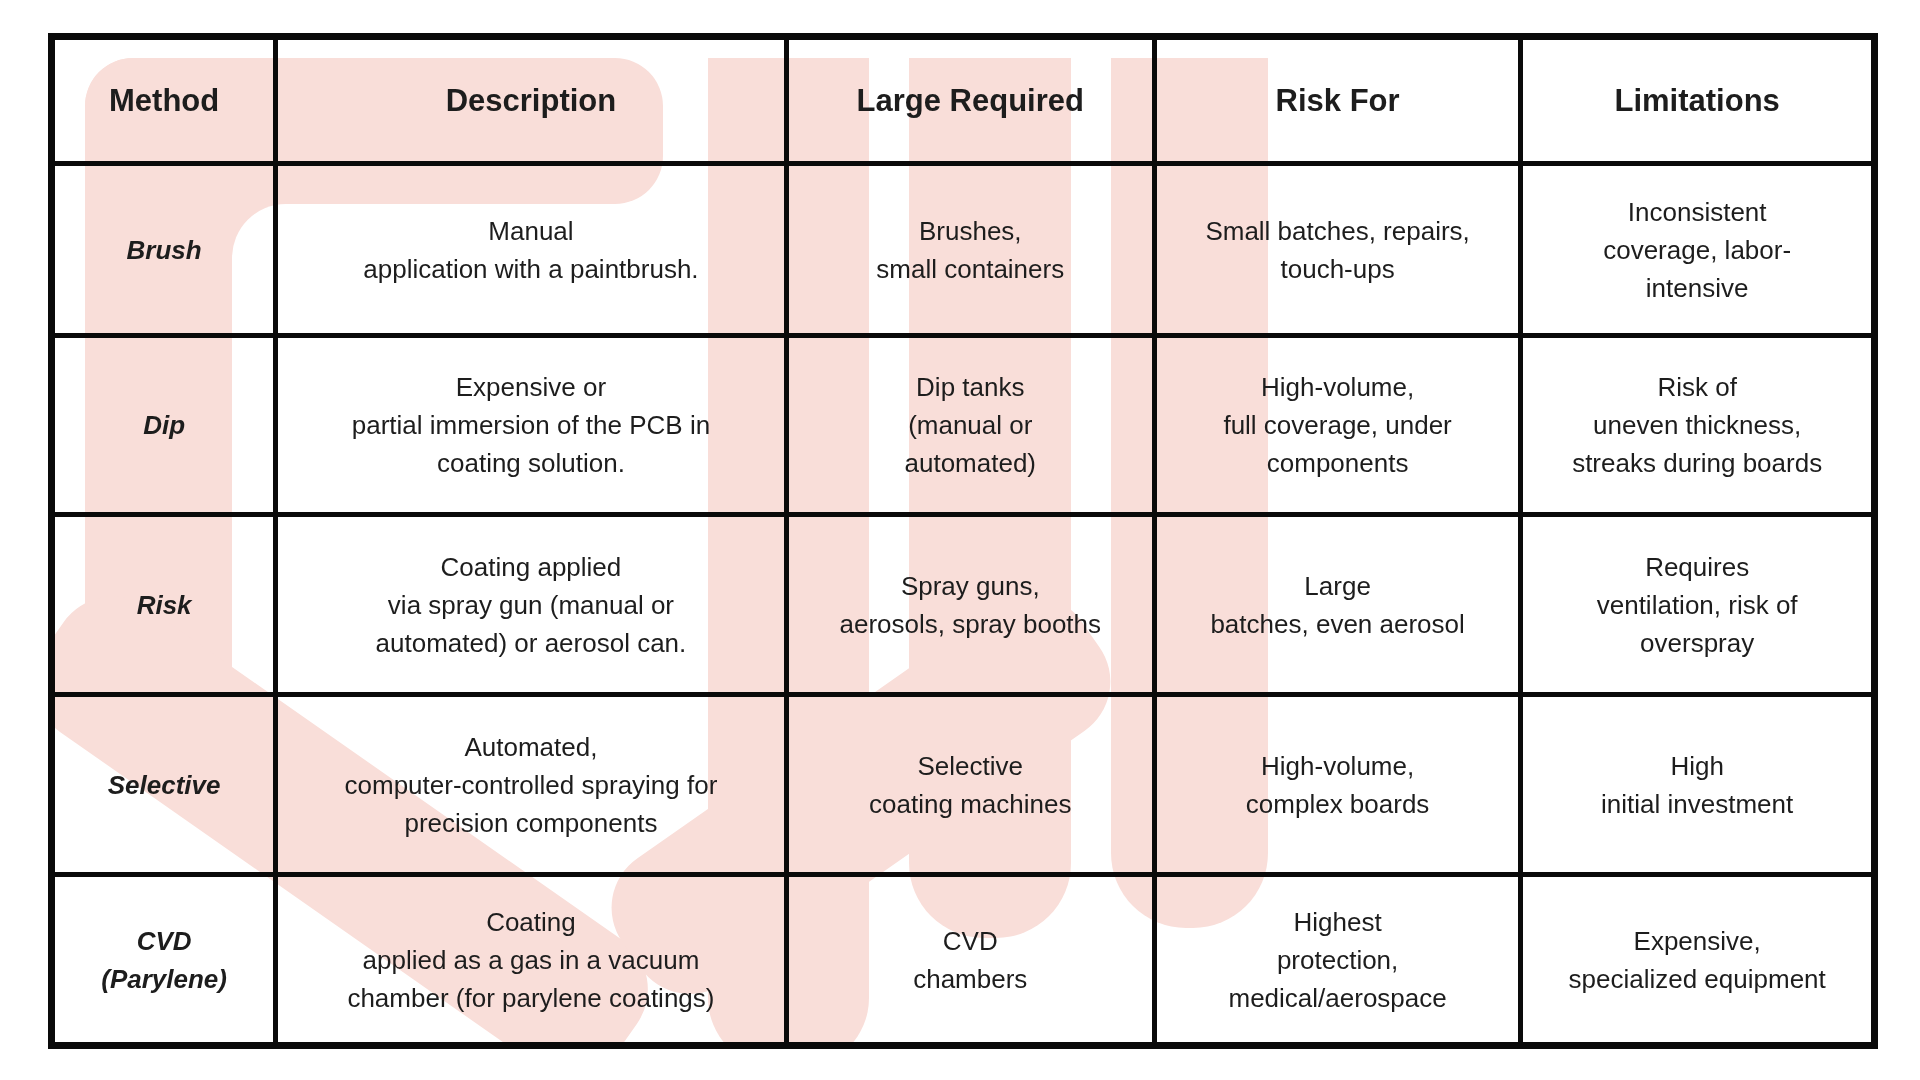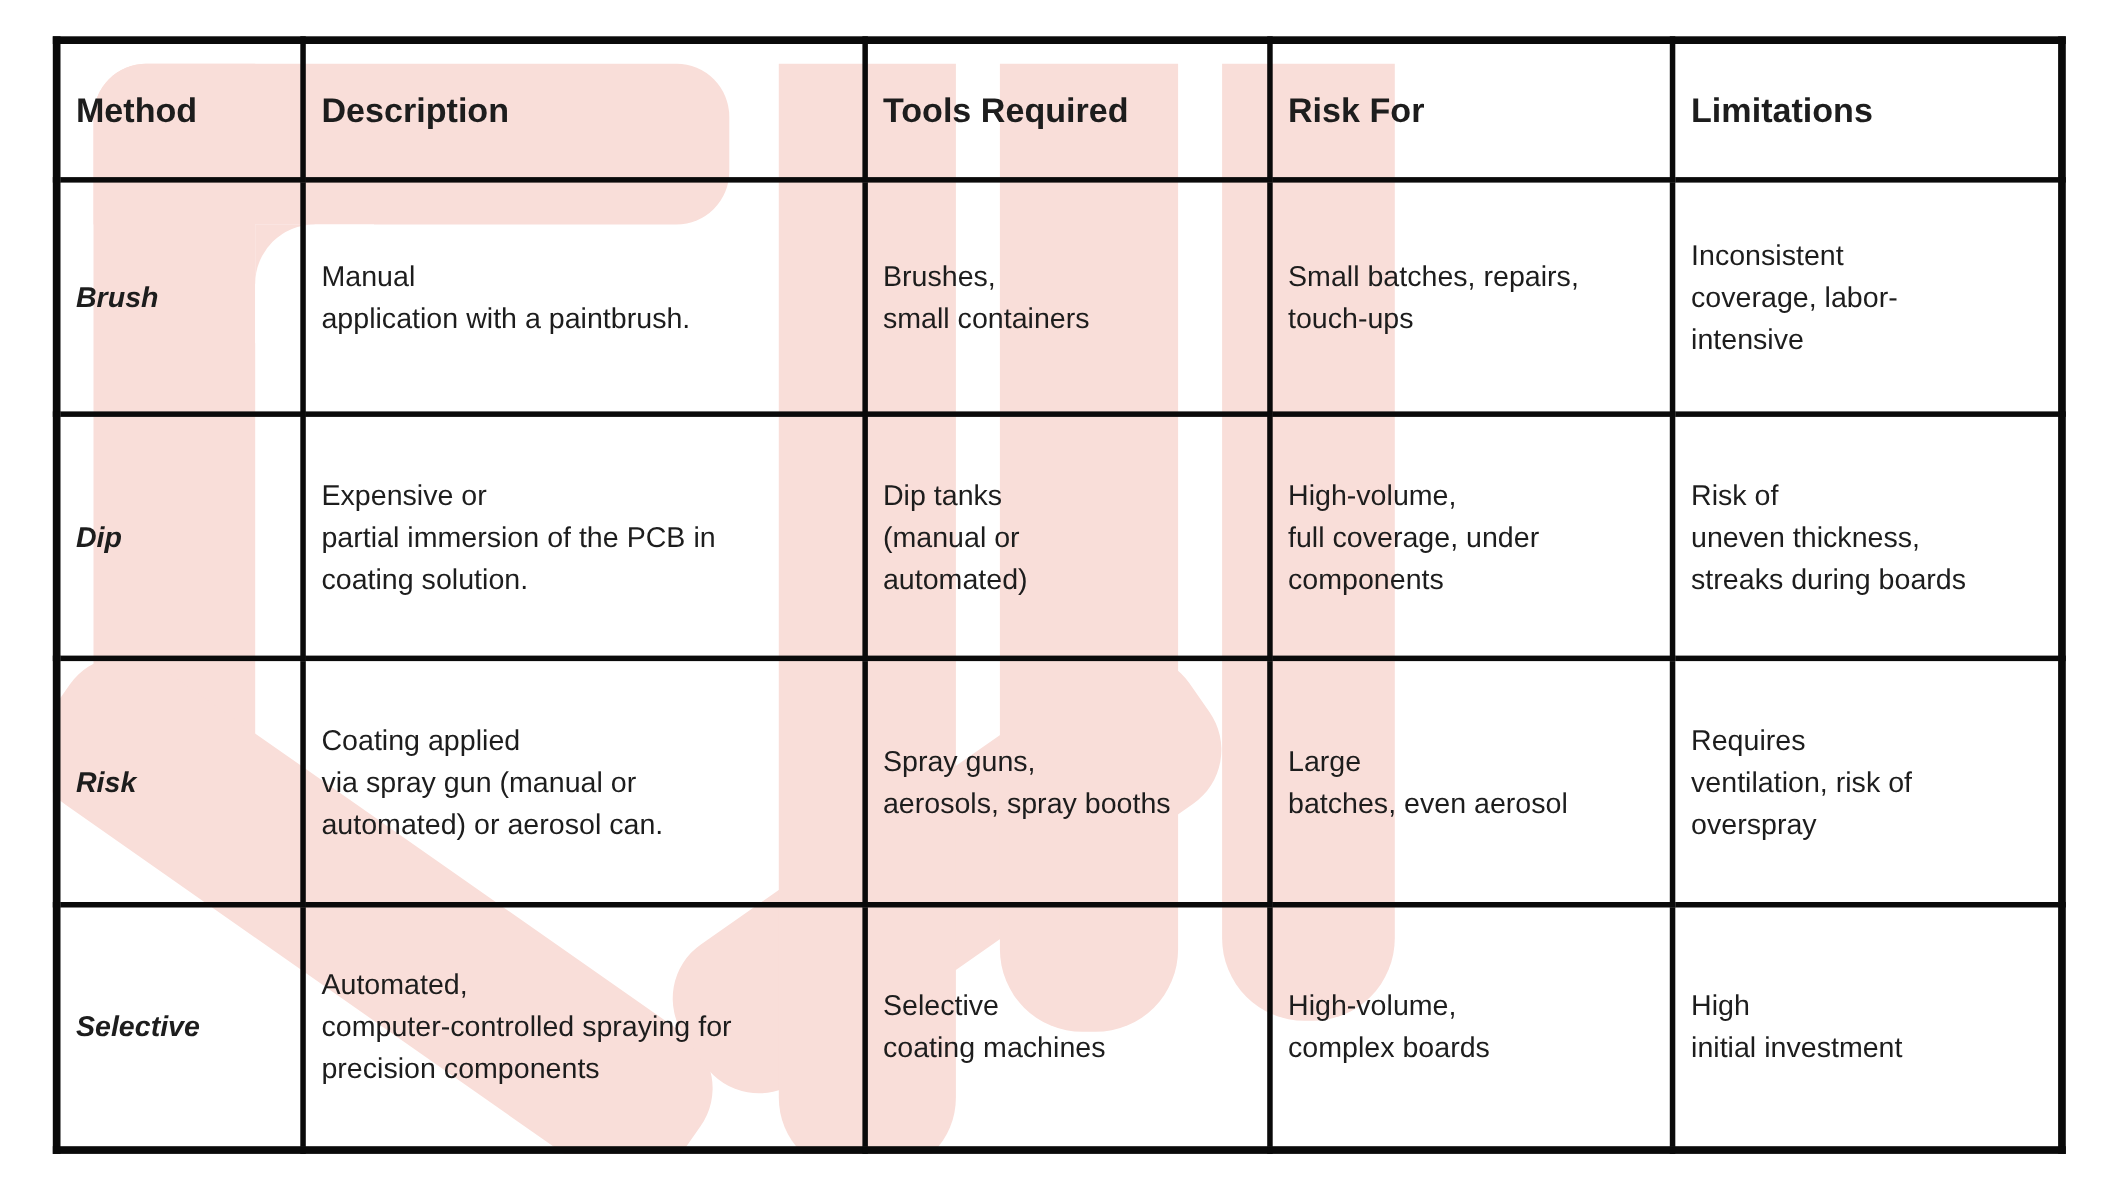--- a/index.html
+++ b/index.html
@@ -42,21 +42,21 @@
   table.compare{
     position:relative;z-index:2;
     width:100%;height:100%;
     border-collapse:collapse;
     table-layout:fixed;
     border:7px solid var(--border);
   }
   .compare th,.compare td{
     border:5px solid var(--border);
     background:transparent;
-    text-align:left;
+    text-align:center;
     vertical-align:middle;
     white-space:pre-line;
     padding:4px 14px;
     font-size:26px;
     line-height:38px;
     color:var(--text);
   }
   .compare thead th{
     font-size:31px;
     font-weight:bold;
@@ -94,21 +94,21 @@
       <col style="width:12.3%">
       <col style="width:28.0%">
       <col style="width:20.2%">
       <col style="width:20.1%">
       <col style="width:19.4%">
     </colgroup>
     <thead>
       <tr>
         <th>Method</th>
         <th>Description</th>
-        <th>Tools Required</th>
+        <th>Large Required</th>
         <th>Risk For</th>
         <th>Limitations</th>
       </tr>
     </thead>
     <tbody>
       <tr class="r1">
         <td class="method">Brush</td>
         <td>Manual
 application with a paintbrush.</td>
         <td>Brushes,
@@ -152,15 +152,29 @@
         <td>Automated,
 computer-controlled spraying for
 precision components</td>
         <td>Selective
 coating machines</td>
         <td>High-volume,
 complex boards</td>
         <td>High
 initial investment</td>
       </tr>
+      <tr class="r5">
+        <td class="method">CVD
+(Parylene)</td>
+        <td>Coating
+applied as a gas in a vacuum
+chamber (for parylene coatings)</td>
+        <td>CVD
+chambers</td>
+        <td>Highest
+protection,
+medical/aerospace</td>
+        <td>Expensive,
+specialized equipment</td>
+      </tr>
     </tbody>
   </table>
 </div>
 
 </body></html>

